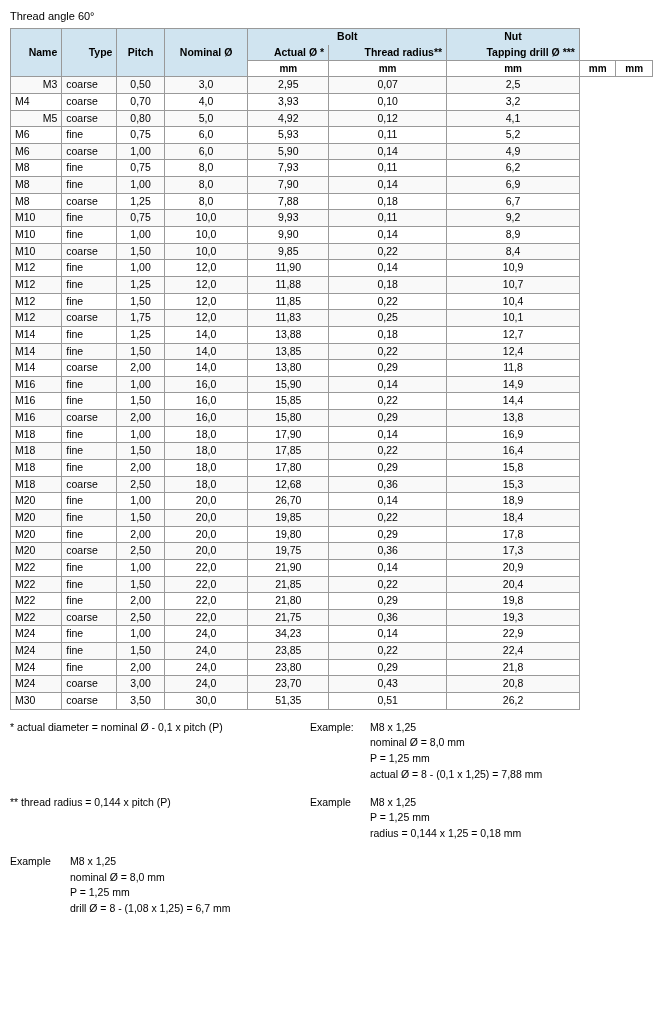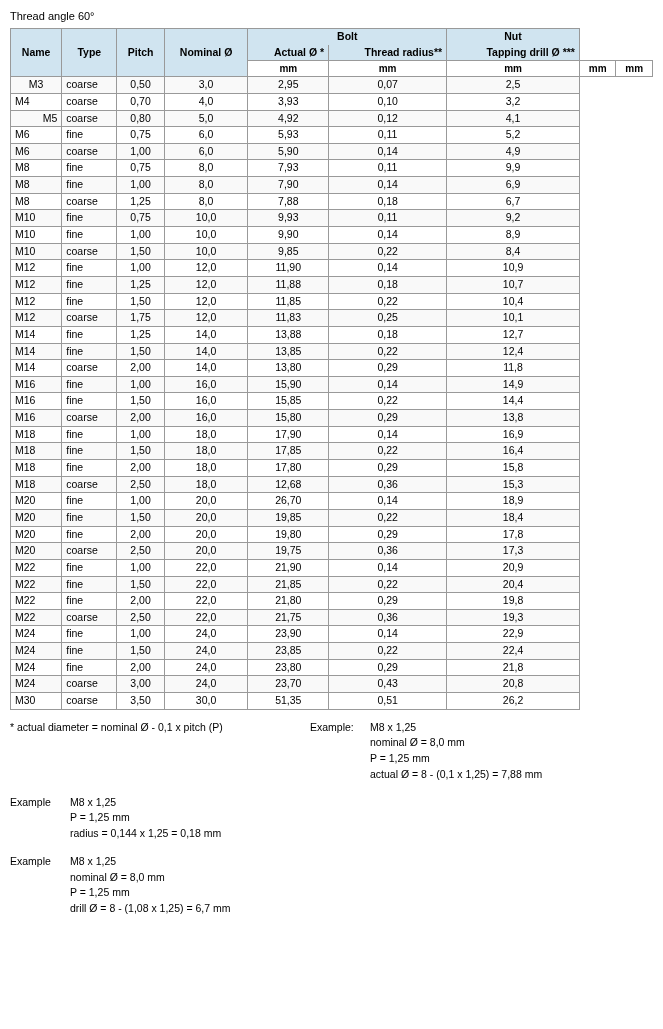--- a/index.html
+++ b/index.html
@@ -24,22 +24,22 @@
       border: 1px solid #999;
       padding: 1px 4px;
       text-align: center;
       font-size: 10.5px;
       line-height: 1.3;
     }
     th {
       background-color: #d0e4f0;
       font-weight: bold;
     }
-    .col-name { text-align: center; }
-    .col-type { text-align: center; margin-top: 26px; }
+    .col-name { text-align: right; }
+    .col-type { text-align: right; margin-top: 26px; }
     .unit-row td {
       font-size: 10px;
       font-weight: bold;
       background: #fff;
     }
     .data-row td {
       background: #fff;
     }
     .data-row:nth-child(odd) td {
       background: #f9f9f9;
@@ -96,21 +96,21 @@
     <tr class="unit-row">
       <td>mm</td>
       <td>mm</td>
       <td>mm</td>
       <td>mm</td>
       <td>mm</td>
     </tr>
   </thead>
   <tbody id="table-body">
   <tr class="data-row">
-        <td style="text-align: center; margin-top: 28px;">M3</td>
+        <td style="text-align: right; margin-top: 28px;">M3</td>
         <td style="text-align: left;">coarse</td>
         <td>0,50</td>
         <td>3,0</td>
         <td>2,95</td>
         <td>0,07</td>
         <td>2,5</td>
       </tr>
       <tr class="data-row">
         <td style="text-align: left;">M4</td>
         <td style="text-align: left;">coarse</td>
@@ -147,21 +147,21 @@
         <td>0,14</td>
         <td>4,9</td>
       </tr>
       <tr class="data-row">
         <td style="text-align: left;">M8</td>
         <td style="text-align: left;">fine</td>
         <td>0,75</td>
         <td>8,0</td>
         <td>7,93</td>
         <td>0,11</td>
-        <td>9,9</td>
+        <td>6,2</td>
       </tr>
       <tr class="data-row">
         <td style="text-align: left;">M8</td>
         <td style="text-align: left;">fine</td>
         <td>1,00</td>
         <td>8,0</td>
         <td>7,90</td>
         <td>0,14</td>
         <td>6,9</td>
       </tr>
@@ -397,21 +397,21 @@
         <td>22,0</td>
         <td>21,75</td>
         <td>0,36</td>
         <td>19,3</td>
       </tr>
       <tr class="data-row">
         <td style="text-align: left;">M24</td>
         <td style="text-align: left;">fine</td>
         <td>1,00</td>
         <td>24,0</td>
-        <td>23,90</td>
+        <td>34,23</td>
         <td>0,14</td>
         <td>22,9</td>
       </tr>
       <tr class="data-row">
         <td style="text-align: left;">M24</td>
         <td style="text-align: left;">fine</td>
         <td>1,50</td>
         <td>24,0</td>
         <td>23,85</td>
         <td>0,22</td>
@@ -447,20 +447,21 @@
     </tbody>
 </table>
 
 <div class="notes-section">
   <div class="note-block">
     <div class="note-text">* actual diameter = nominal Ø  - 0,1 x pitch (P)</div>
     <div class="note-example-label">Example:</div>
     <div class="note-example-content">M8 x 1,25<br>nominal Ø = 8,0 mm<br>P = 1,25 mm<br>actual Ø = 8 - (0,1 x 1,25) = 7,88 mm</div>
   </div>
   <div class="note-block">
+    <div class="note-text">** thread radius = 0,144 x pitch (P)</div>
     <div class="note-example-label">Example</div>
     <div class="note-example-content">M8 x 1,25<br>P = 1,25 mm<br>radius = 0,144 x 1,25 = 0,18 mm</div>
   </div>
   <div class="note-block">
     <div class="note-example-label">Example</div>
     <div class="note-example-content">M8 x 1,25<br>nominal Ø = 8,0 mm<br>P = 1,25 mm<br>drill Ø = 8 - (1,08 x 1,25) = 6,7 mm</div>
   </div>
 </div>
 
 </body></html>

